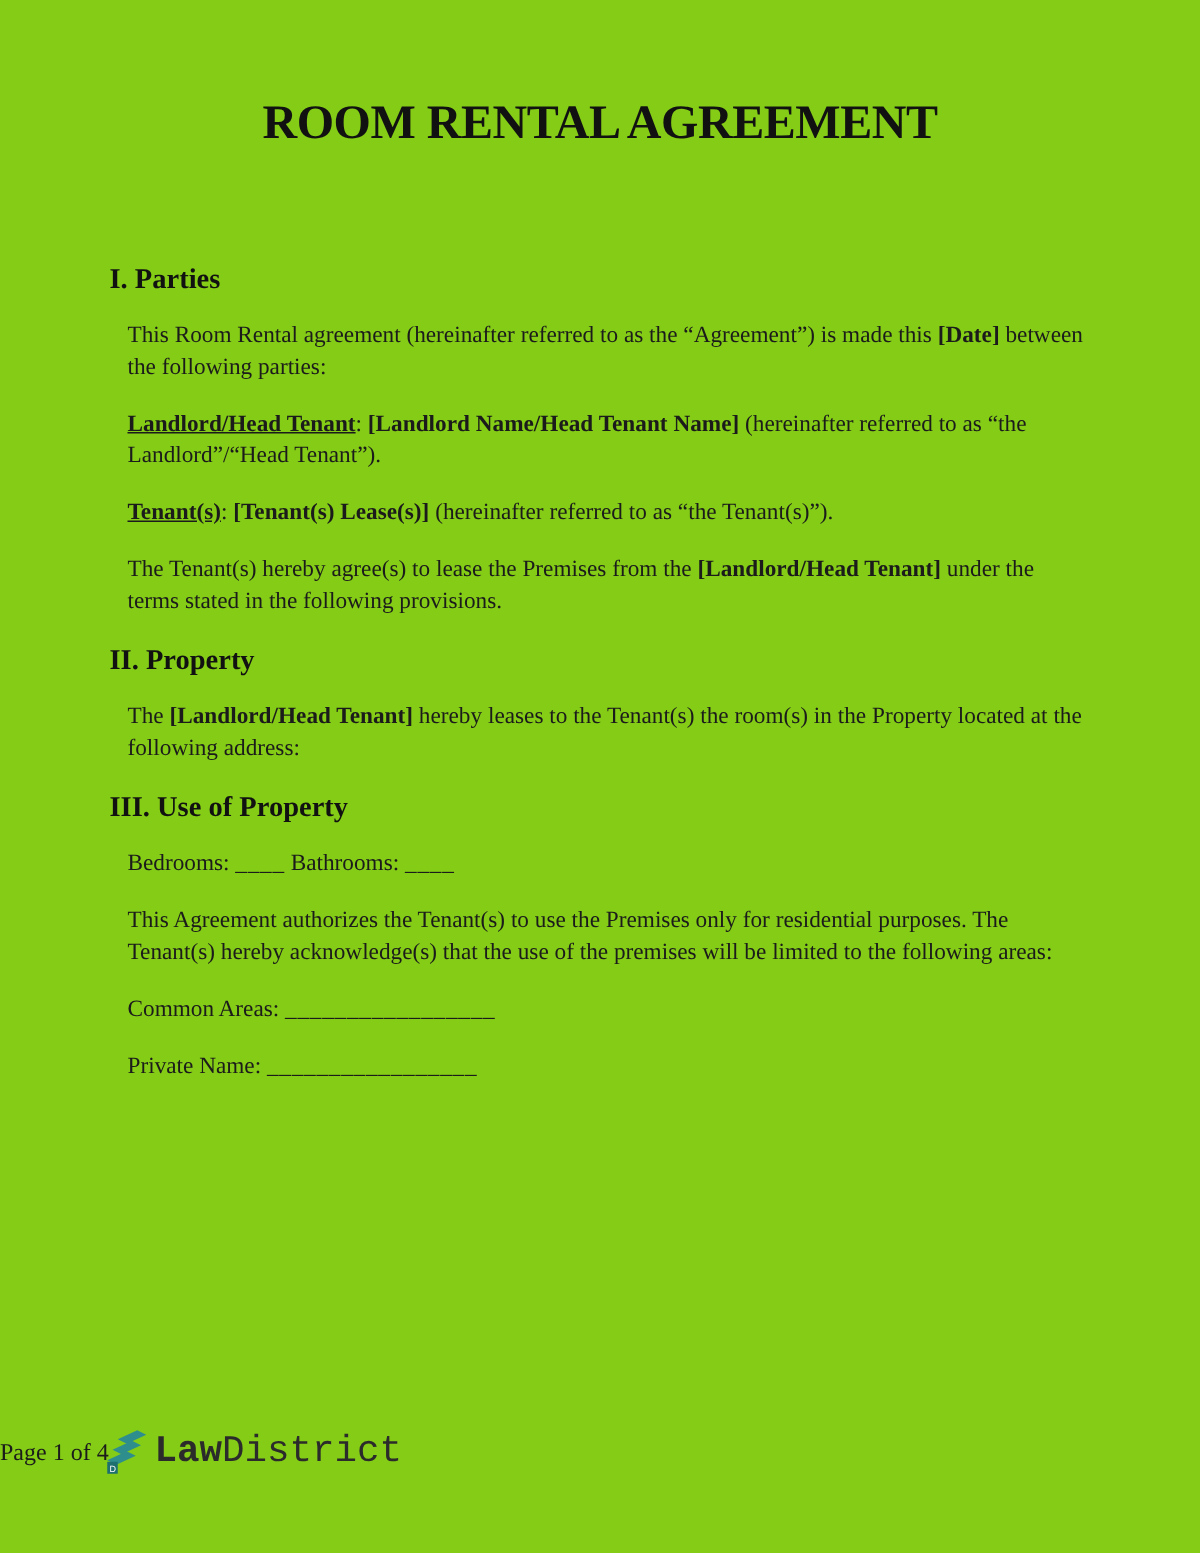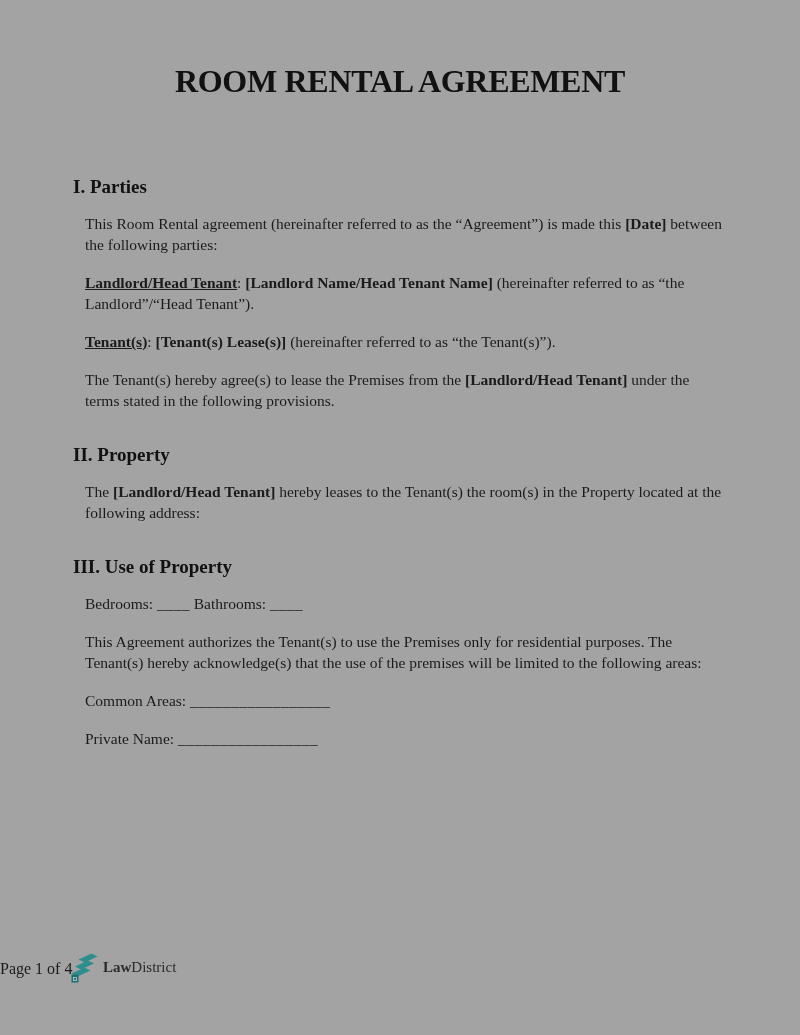--- a/index.html
+++ b/index.html
@@ -1,40 +1,40 @@
 <!DOCTYPE html>
 <html><head>
 <meta charset="utf-8">
 <style>
   html, body { margin: 0; padding: 0; background: #ffffff; }
   .page {
     position: relative;
     width: 800px;
     height: 1035px;
-    background: #a3a3a3;
+    background: #84cc16;
     font-family: "Liberation Serif", serif;
     color: #1b1b1b;
     overflow: hidden;
     box-sizing: border-box;
   }
   .content {
     padding: 0 73px;
   }
   h1.doc-title {
     margin: 0 0 77px 0;
     padding-top: 62px;
     text-align: center;
     font-size: 32px;
     line-height: 38px;
     font-weight: bold;
     letter-spacing: -0.3px;
     color: #111111;
   }
   h2.sec-heading {
-    margin: 34px 0 16px 0;
+    margin: 20px 0 16px 0;
     font-size: 19px;
     line-height: 20px;
     font-weight: bold;
     color: #111111;
   }
   p.para {
     margin: 0 0 17px 12px;
     font-size: 15.5px;
     line-height: 21px;
   }
@@ -50,22 +50,22 @@
   }
   .brand {
     position: absolute;
     left: 70px;
     top: 2px;
     display: flex;
     align-items: center;
     gap: 4px;
   }
   .brand-text {
-    font-family: Liberation Serif, serif;
-    font-size: 15px;
+    font-family: Liberation Mono, monospace;
+    font-size: 25px;
     color: #2b2b2b;
     white-space: nowrap;
   }
   .brand-text .law { font-weight: bold; }
   .brand-text .district { font-weight: normal; }
   .page-num {
     position: absolute;
     left: 0;
     right: 0;
     top: 10px;

